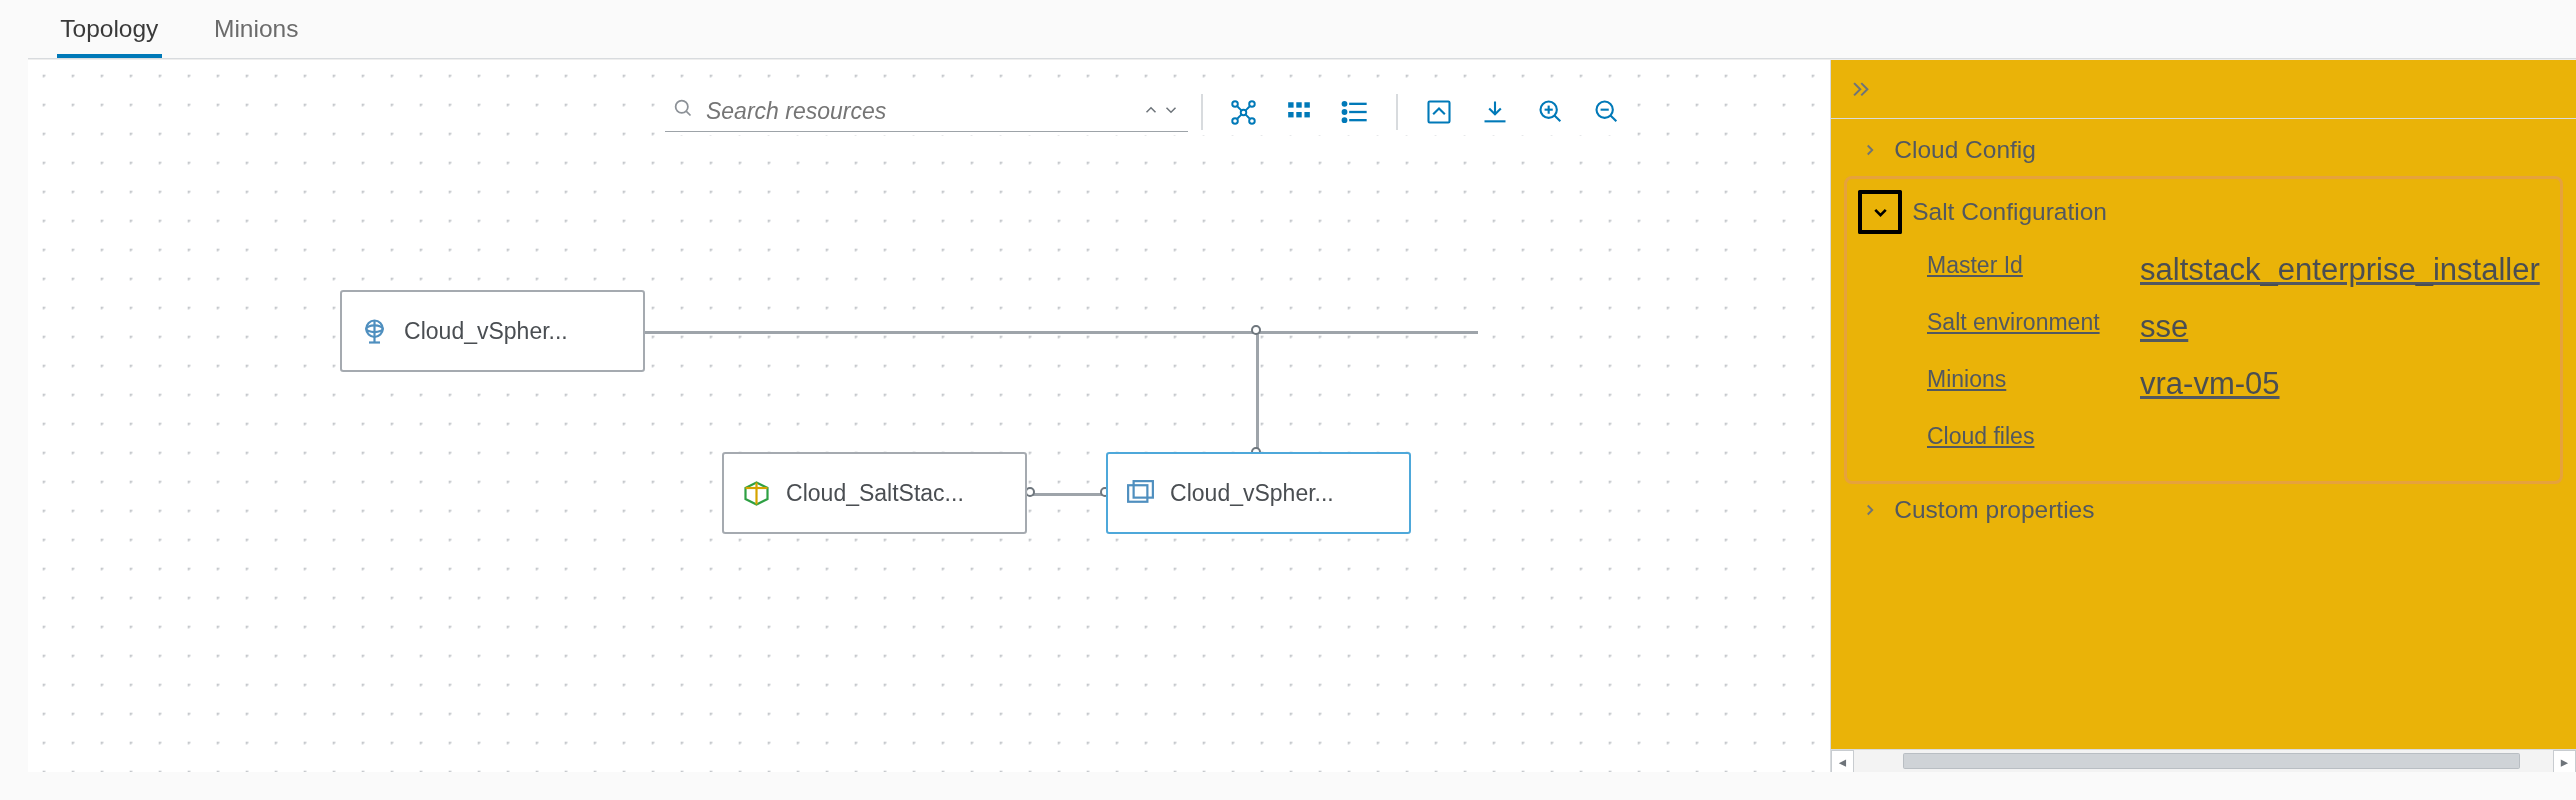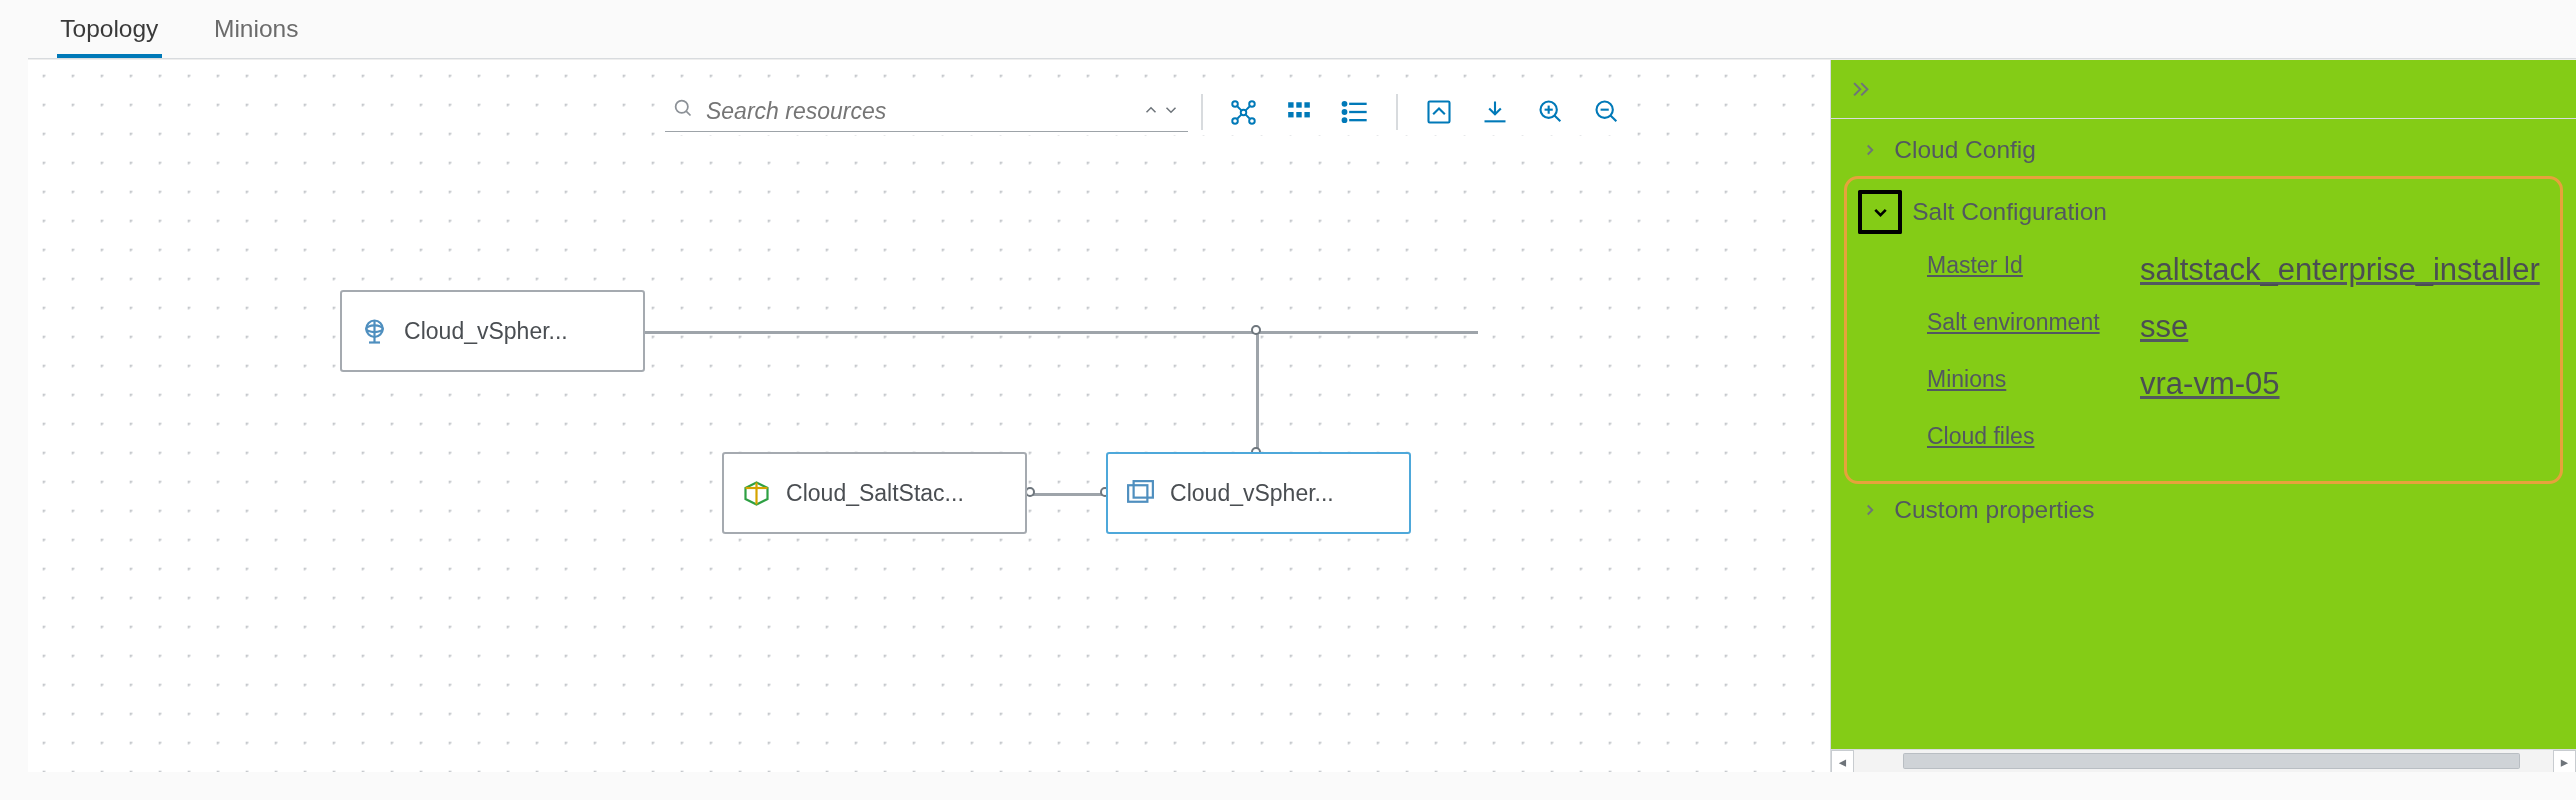--- a/index.html
+++ b/index.html
@@ -125,21 +125,21 @@
   .node .ico{width:36px;height:36px;display:inline-flex;align-items:center;justify-content:center;}
 
   
   .hline{position:absolute;height:3.3px;background:#9ea4aa;}
   .vline{position:absolute;width:3.3px;background:#9ea4aa;}
   .dot{position:absolute;width:9.8px;height:9.8px;border:2.5px solid #6e767d;border-radius:50%;background:#fff;}
 
   
   .panel{
     width:745px;
-    background:#84cc16;
+    background:#eab308;
     position:relative;
     overflow:hidden;
     display:flex;
     flex-direction:column;
     font-size:23px;
   }
   .panel-collapse{
     height:59px;
     display:flex;
     align-items:center;
@@ -167,21 +167,21 @@
     row-gap:21px;
     padding:6.5px 24.5px 13px 80px;
     color:#525860;
     text-decoration:underline;
   }
   .field-grid .k{font-size:23px;}
   .field-grid .v{font-size:31px;color:#4a4e52;white-space:nowrap;}
 
   .highlight-box{
     border:3.3px solid var(--orange);
-    border-radius:14px;
+    border-radius:8px;
     margin:0 13px;
     padding-bottom:18px;
   }
   .highlight-box .section-head{padding-left:11.4px;}
   .highlight-box .chev-box{
     width:44px;height:44px;border:4.1px solid #000;display:inline-flex;align-items:center;justify-content:center;border-radius:1.6px;
   }
 
   
   .hscroll{

